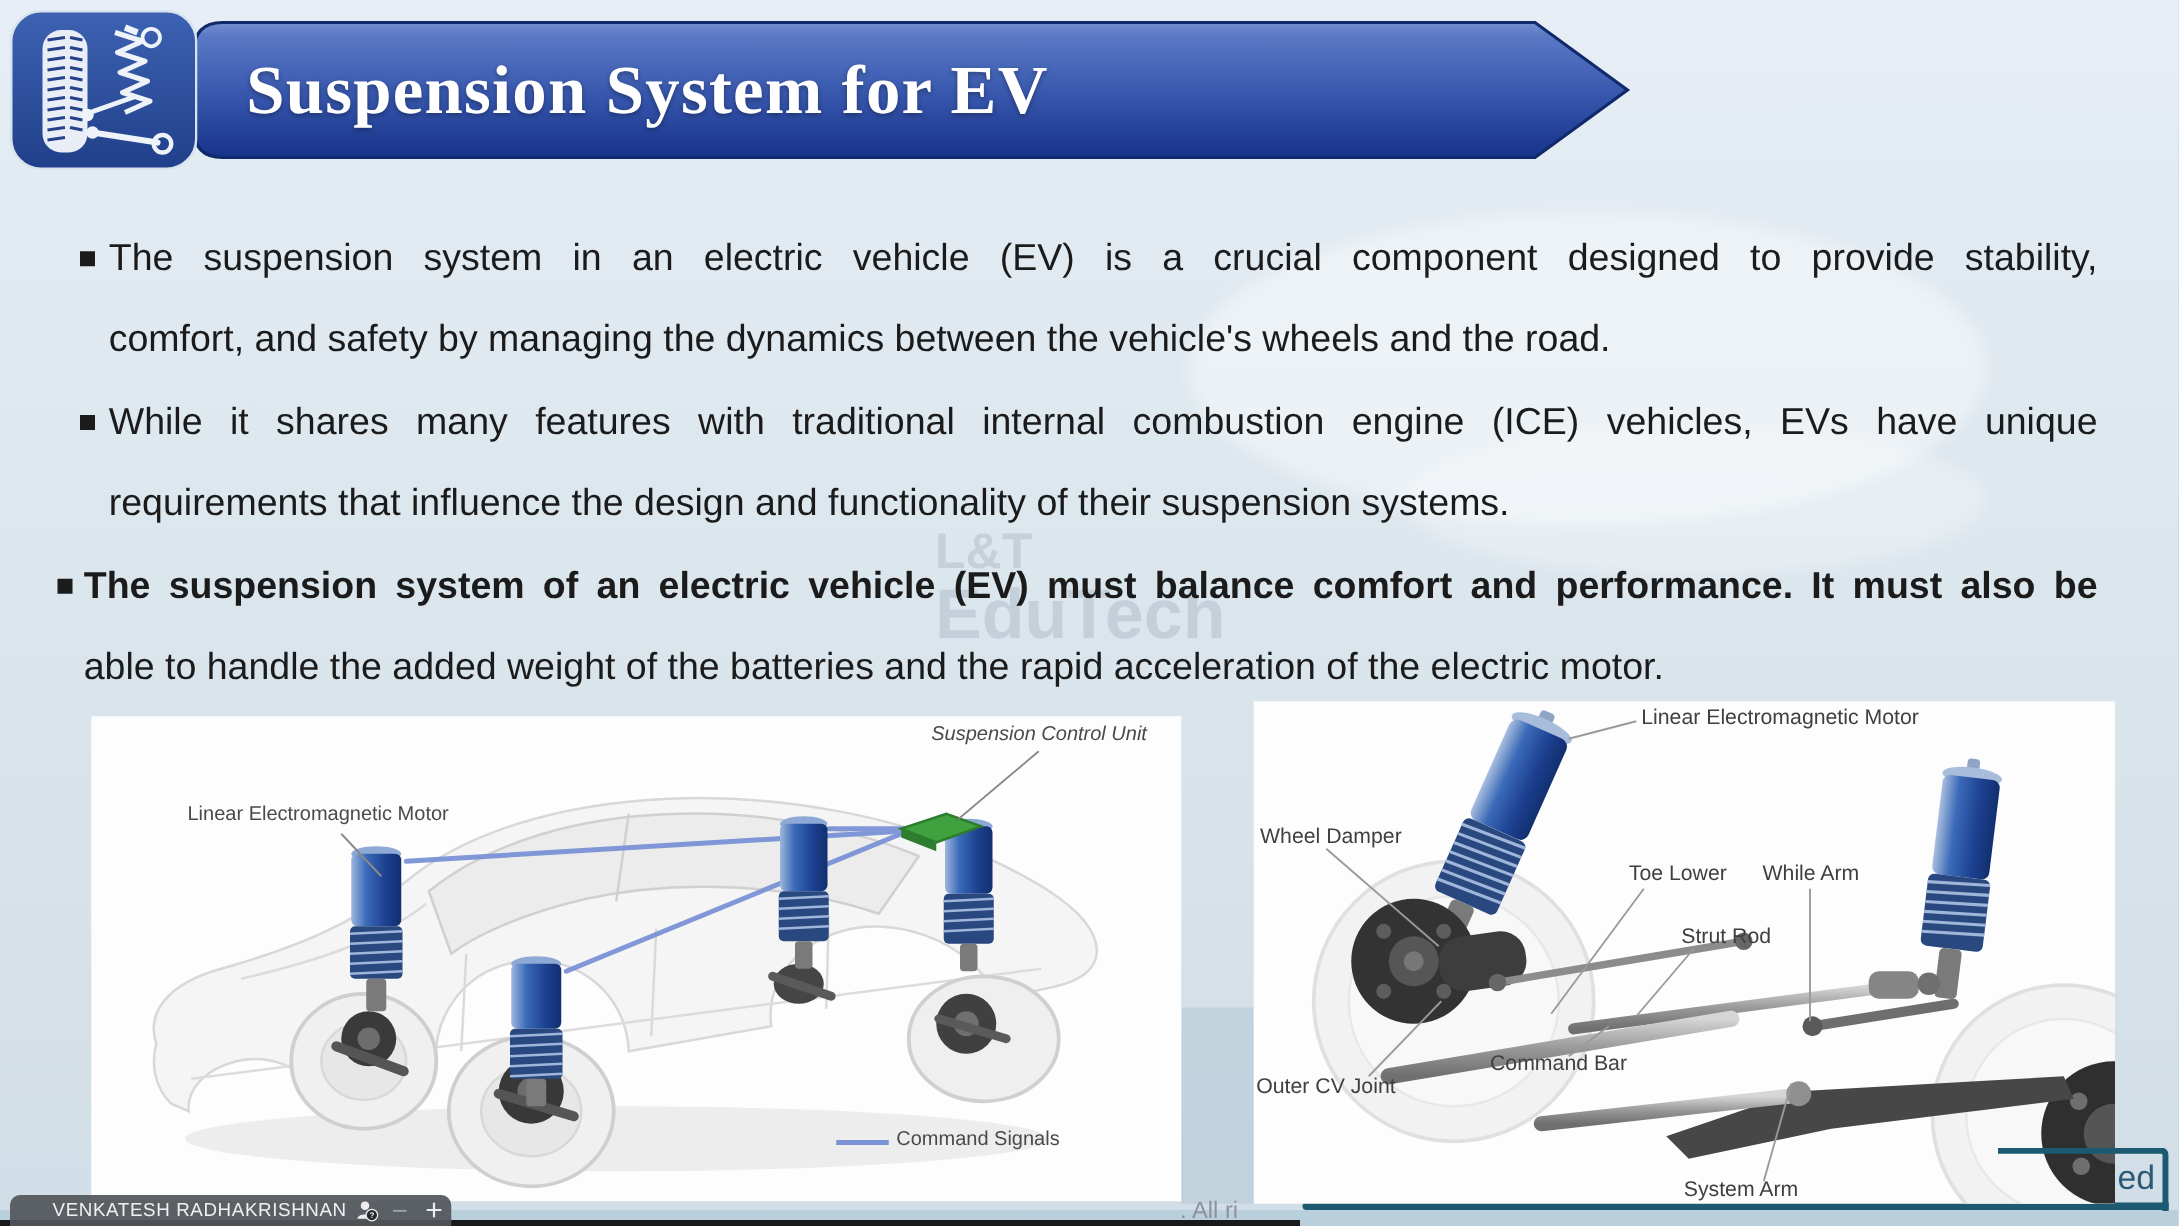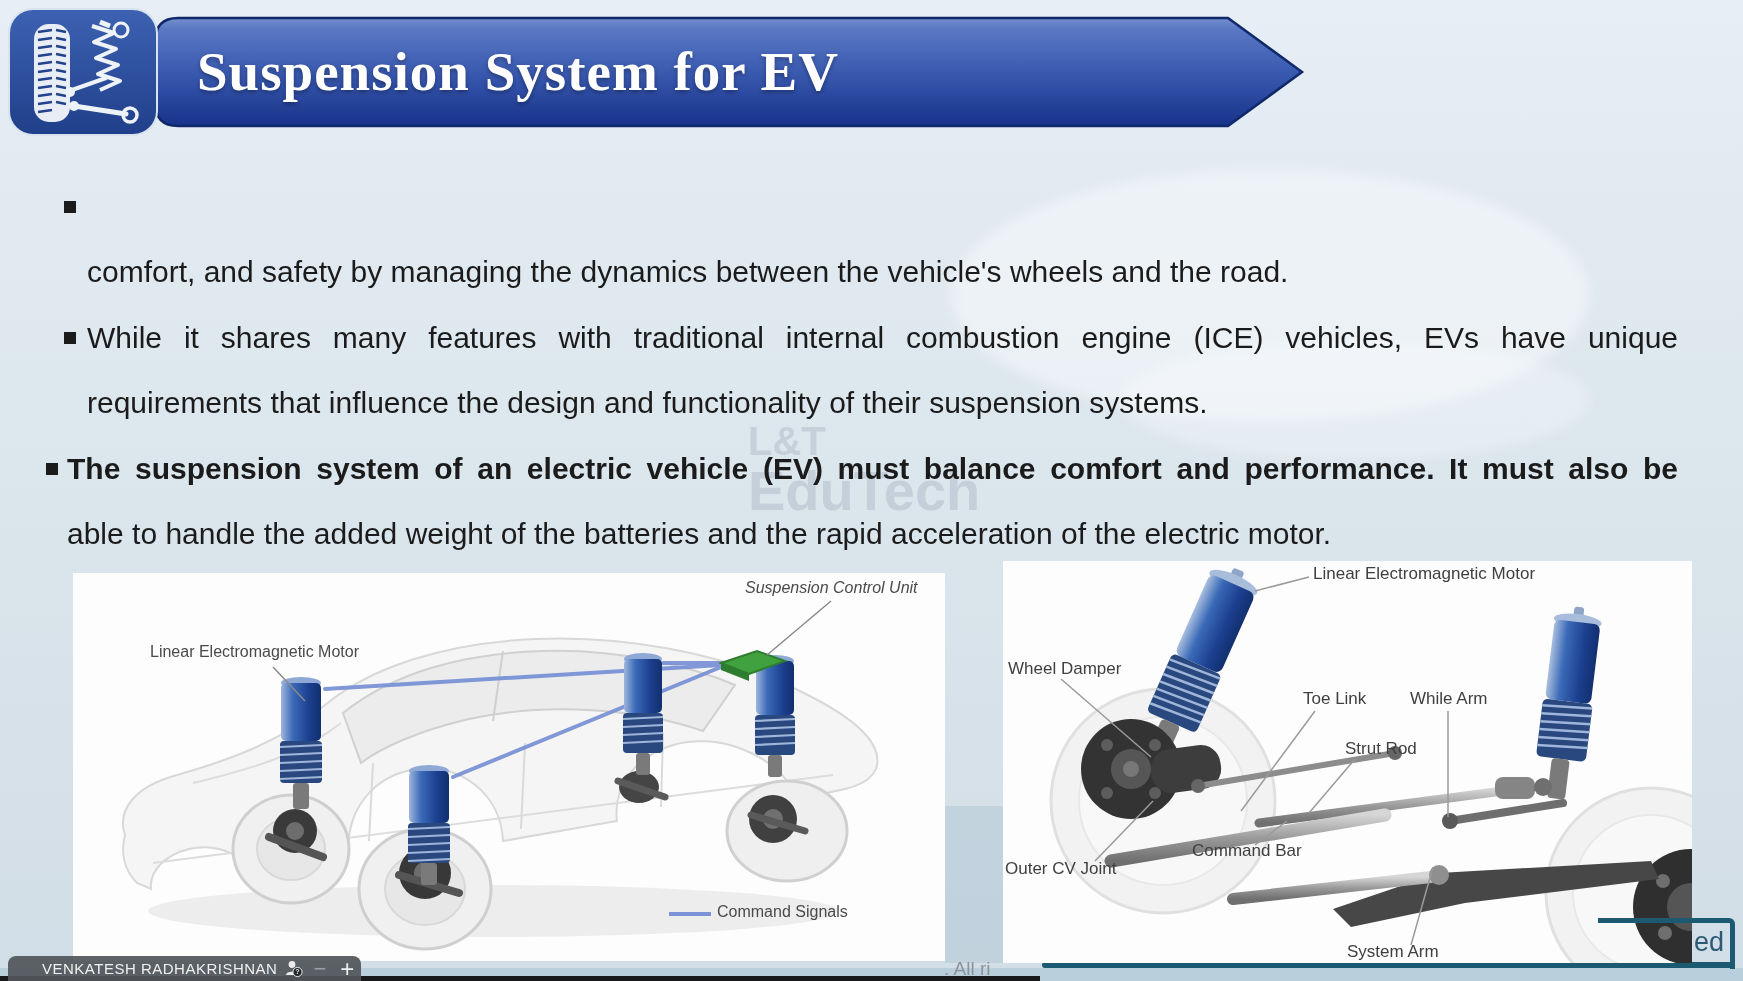--- a/index.html
+++ b/index.html
@@ -112,20 +112,21 @@
         <stop offset="0.10" stop-color="#5a78c4"></stop>
         <stop offset="0.50" stop-color="#3a5ab0"></stop>
         <stop offset="1" stop-color="#17328a"></stop>
       </linearGradient>
     </defs>
     <path d="M 28,3 H 1078 L 1152,57 L 1078,111 H 28 Q 5,111 5,87 V 27 Q 5,3 28,3 Z" fill="url(#gBan)" stroke="#10296b" stroke-width="2.5"></path>
   </svg>
   <div class="abs" id="slide-title">Suspension System for EV</div>
 
   <div class="abs bullet-marker" style="left:64px;top:201px;"></div>
+  <div class="bline j" style="left:87px;top:175px;width:1591px;">The suspension system in an electric vehicle (EV) is a crucial component designed to provide stability,</div>
   <div class="bline" style="left:87px;top:240px;">comfort, and safety by managing the dynamics between the vehicle's wheels and the road.</div>
 
   <div class="abs bullet-marker" style="left:64px;top:332px;"></div>
   <div class="bline j" style="left:87px;top:306px;width:1591px;">While it shares many features with traditional internal combustion engine (ICE) vehicles, EVs have unique</div>
   <div class="bline" style="left:87px;top:371px;">requirements that influence the design and functionality of their suspension systems.</div>
 
   <div class="abs bullet-marker" style="left:46px;top:463px;"></div>
   <div class="bline j" style="left:67px;top:437px;width:1611px;font-weight:bold;">The suspension system of an electric vehicle (EV) must balance comfort and performance. It must also be</div>
   <div class="bline" style="left:67px;top:502px;">able to handle the added weight of the batteries and the rapid acceleration of the electric motor.</div>
 
@@ -351,21 +352,21 @@
         <line x1="312" y1="150" x2="238" y2="250"></line>
         <line x1="445" y1="150" x2="445" y2="256"></line>
         <line x1="352" y1="198" x2="306" y2="252"></line>
         <line x1="252" y1="284" x2="284" y2="260"></line>
         <line x1="92" y1="300" x2="150" y2="240"></line>
         <line x1="408" y1="384" x2="430" y2="306"></line>
       </g>
     </svg>
     <div class="lbl r" style="left:310px;top:3px;">Linear Electromagnetic Motor</div>
     <div class="lbl r" style="left:5px;top:98px;">Wheel Damper</div>
-    <div class="lbl r" style="left:300px;top:128px;">Toe Link</div>
+    <div class="lbl r" style="left:300px;top:128px;">Toe Lower</div>
     <div class="lbl r" style="left:407px;top:128px;">While Arm</div>
     <div class="lbl r" style="left:342px;top:178px;">Strut Rod</div>
     <div class="lbl r" style="left:189px;top:280px;">Command Bar</div>
     <div class="lbl r" style="left:2px;top:298px;">Outer CV Joint</div>
     <div class="lbl r" style="left:344px;top:381px;">System Arm</div>
   </div>
 
   <div class="abs" id="light-strip"></div>
   <div class="abs" id="black-strip"></div>
   <div class="abs" id="teal-bottom-line"></div>

